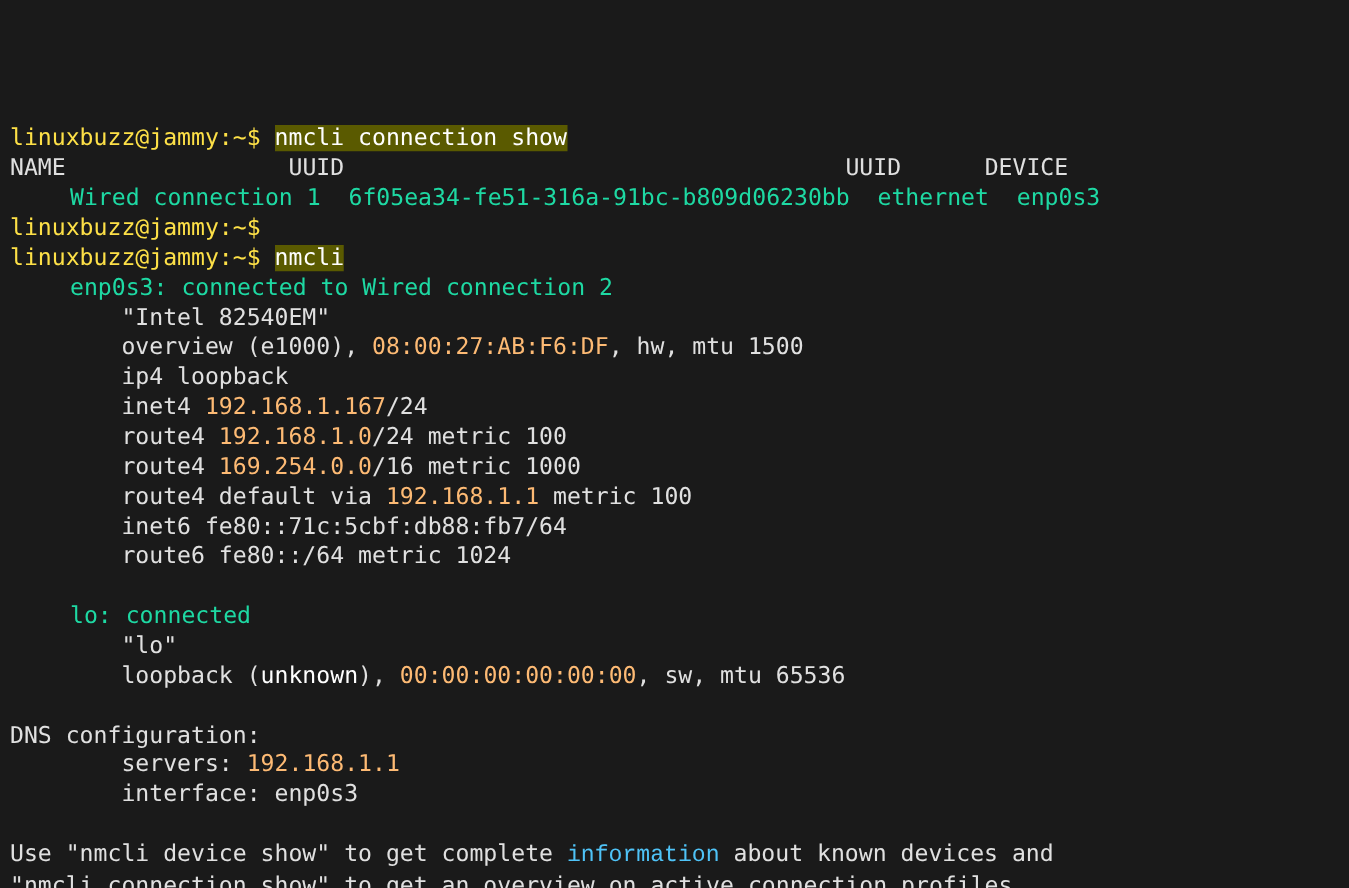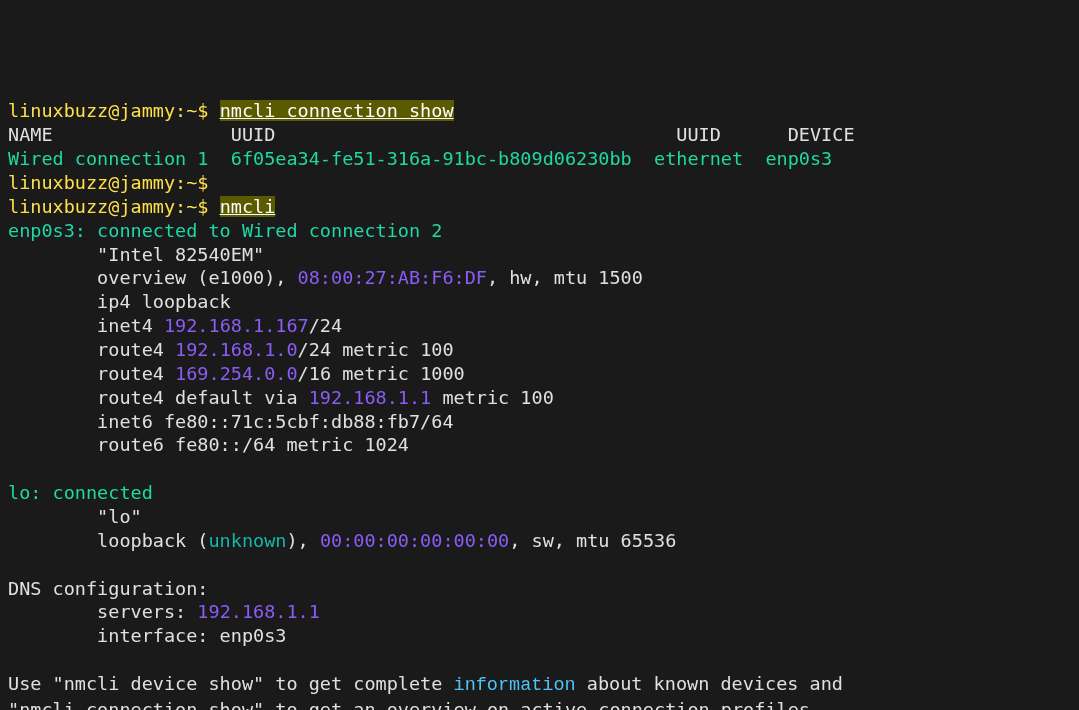--- a/index.html
+++ b/index.html
@@ -7,25 +7,25 @@
     padding: 4px 8px;
     background: #1a1a1a;
     color: #e0e0e0;
     font-family: "DejaVu Sans Mono", "Liberation Mono", Consolas, monospace;
     font-size: 18.5px;
     line-height: 1.29;
     white-space: pre;
     letter-spacing: 0px;
   }
   .prompt-user { color: #fde047; }
-  .highlight-cmd { background: #5a5a00; color: #ffffff; text-decoration: underline; }
-  .green { color: #1ed9a3; }
-  .magenta { color: #8b5cf6; text-align: right; }
+  .highlight-cmd { background: #5a5a00; color: #ffffff; }
+  .green { color: #1ed9a3; margin-left: 48px; }
+  .magenta { color: #fdba74; text-align: right; }
   .cyan { color: #4fc3f7; font-family: Liberation Mono, monospace; }
-  .yellow { color: #14b8a6; }
+  .yellow { color: #ffffff; }
   span { white-space: pre; }
 </style>
 </head>
 <body>
 
 
 
 <div><span><span class="prompt-user">linuxbuzz@jammy:~$ </span><span class="highlight-cmd">nmcli connection show</span></span>
 <span><span>NAME</span><span>                </span><span>UUID</span><span>                                    </span><span>UUID</span><span>      </span><span>DEVICE</span></span>
 <span class="green"><span>Wired connection 1</span><span>  </span><span>6f05ea34-fe51-316a-91bc-b809d06230bb</span><span>  </span><span>ethernet</span><span>  </span><span>enp0s3</span></span>

